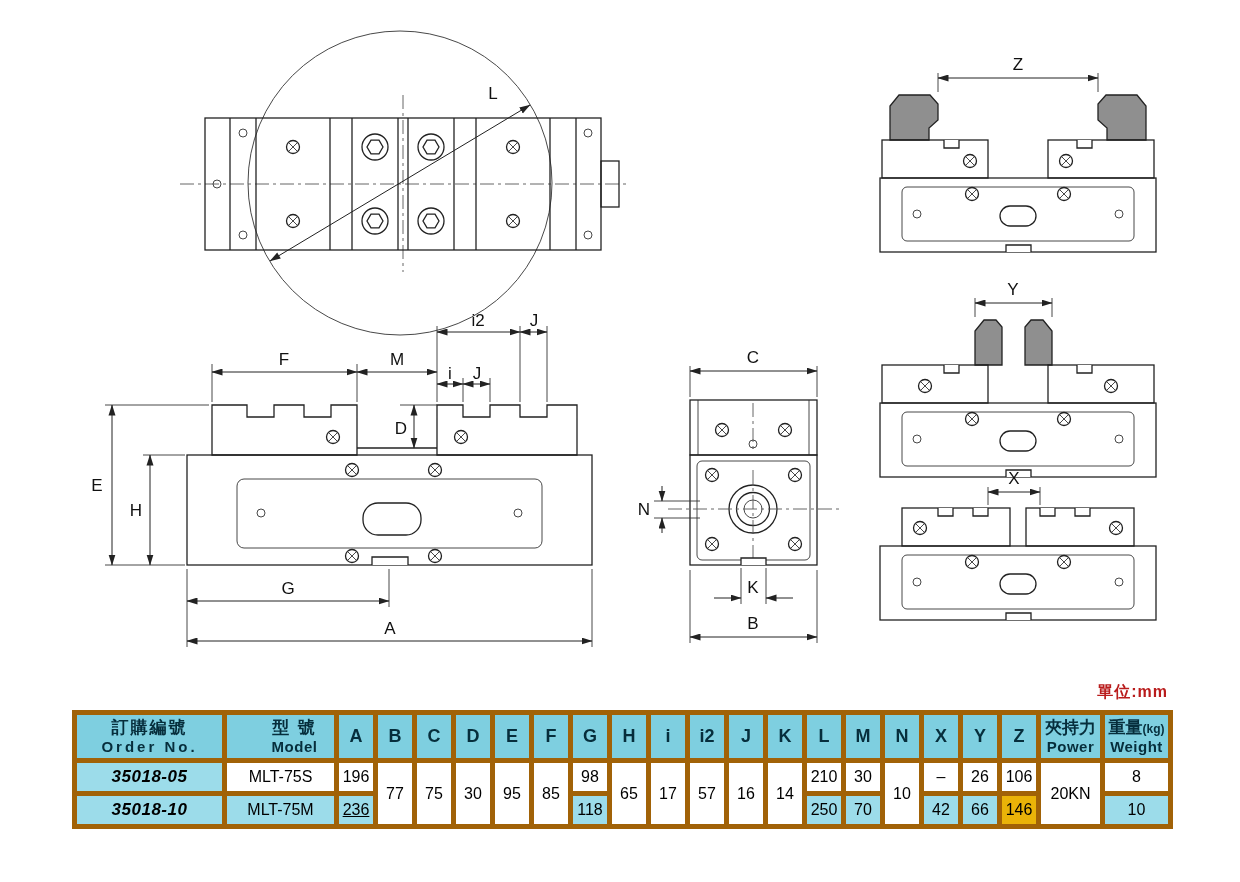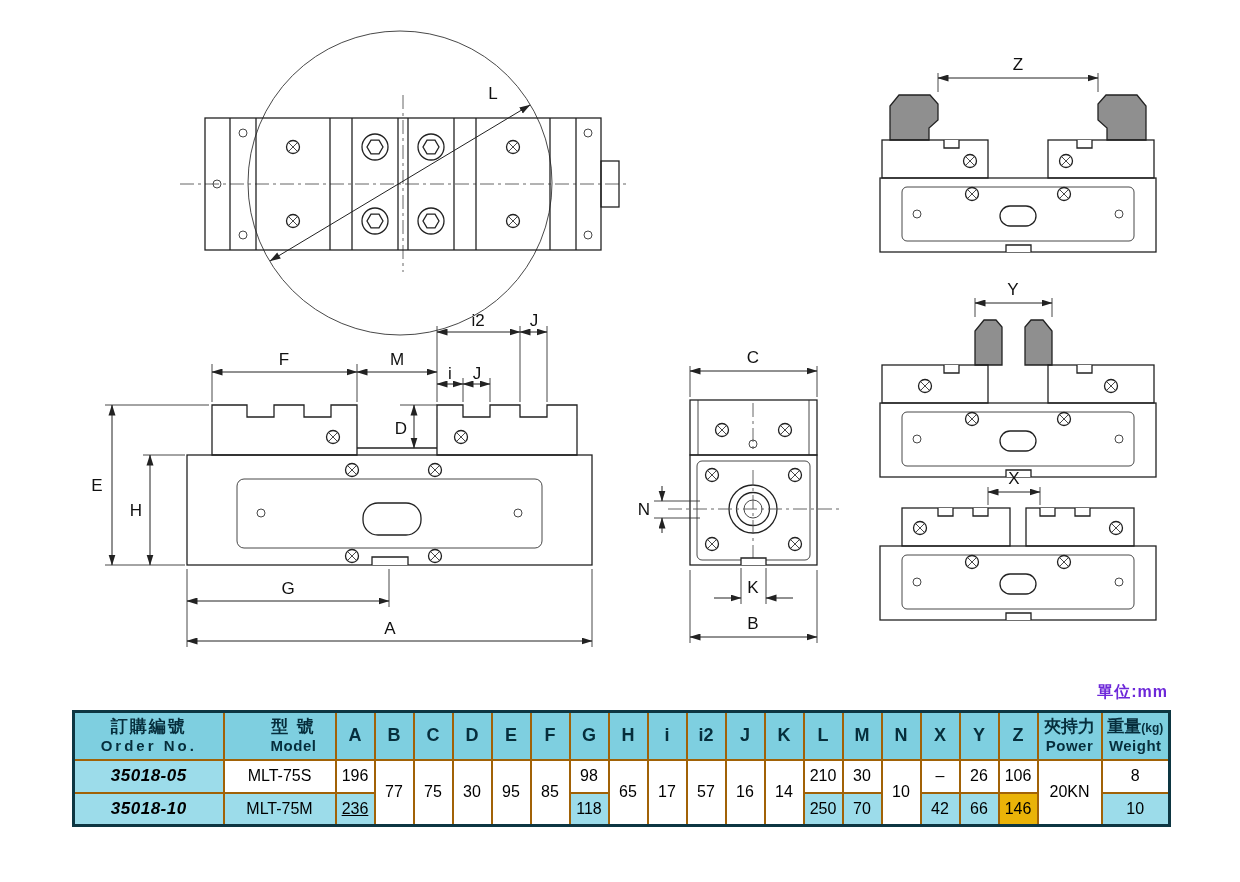--- a/index.html
+++ b/index.html
@@ -11,26 +11,26 @@
   .ln   { stroke:#222; stroke-width:1.3; fill:none; }
   .thin { stroke:#333; stroke-width:0.9; fill:none; }
   .dim  { stroke:#222; stroke-width:1;   fill:none; }
   .cl   { stroke:#555; stroke-width:0.9; fill:none; stroke-dasharray:14 4 3 4; }
   .cut  { fill:#fff; stroke:#222; stroke-width:1.3; }
   .jaw  { fill:#8f8f8f; stroke:#222; stroke-width:1.3; }
   #drawing text { font:17px "Liberation Sans","DejaVu Sans",sans-serif; fill:#111; text-anchor:middle; }
 
   
   .unit-note { position:absolute; left:1000px; top:682px; width:168px; text-align:right;
-               font-size:16px; font-weight:bold; color:#6d28d9; letter-spacing:1px; }
+               font-size:16px; font-weight:bold; color:#b91c1c; letter-spacing:1px; }
 
   
   .spec { position:absolute; left:72px; top:710px; width:1096px; border-collapse:collapse;
           table-layout:fixed; border:3px solid #0d3642; }
-  .spec th, .spec td { border:2px solid #a16207; text-align:center; vertical-align:middle;
+  .spec th, .spec td { border:5px solid #a16207; text-align:center; vertical-align:middle;
                        padding:0; overflow:hidden; }
   .spec thead th { height:48px; font-weight:bold; color:#062e3c; background:#7ecfe0; }
   .spec .zh  { font-size:17px; line-height:1.25; letter-spacing:2px; }
   .spec .en  { font-size:15px; line-height:1.2; letter-spacing:0.5px; }
   .spec .en.sp { letter-spacing:3px; }
   .spec .dimh { font-size:18px; }
   .spec .kg { font-size:12px; letter-spacing:0; }
   .spec tbody td { height:33px; font-size:16px; color:#000; background:#fff; }
   .spec td.blue { background:#9cdcea; }
   .spec td.ord { font-weight:bold; font-style:italic; font-size:17px; letter-spacing:0.5px; }

